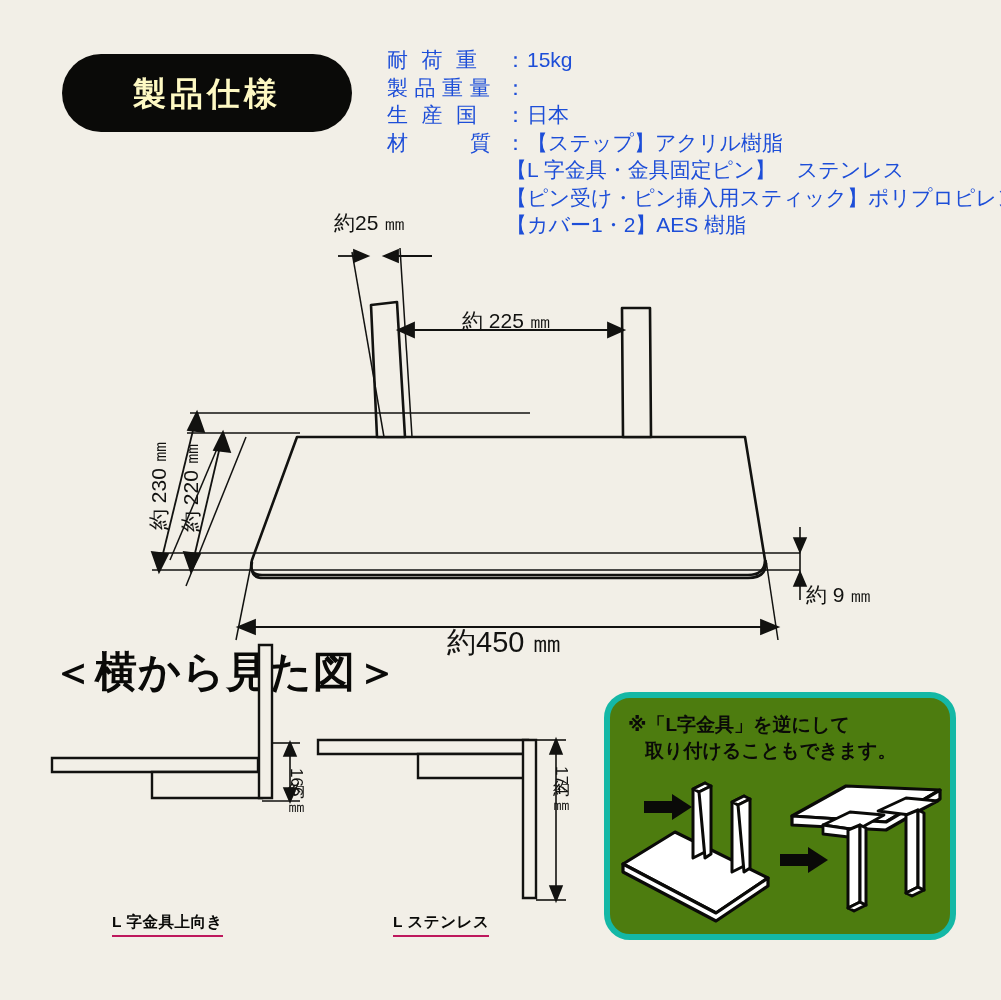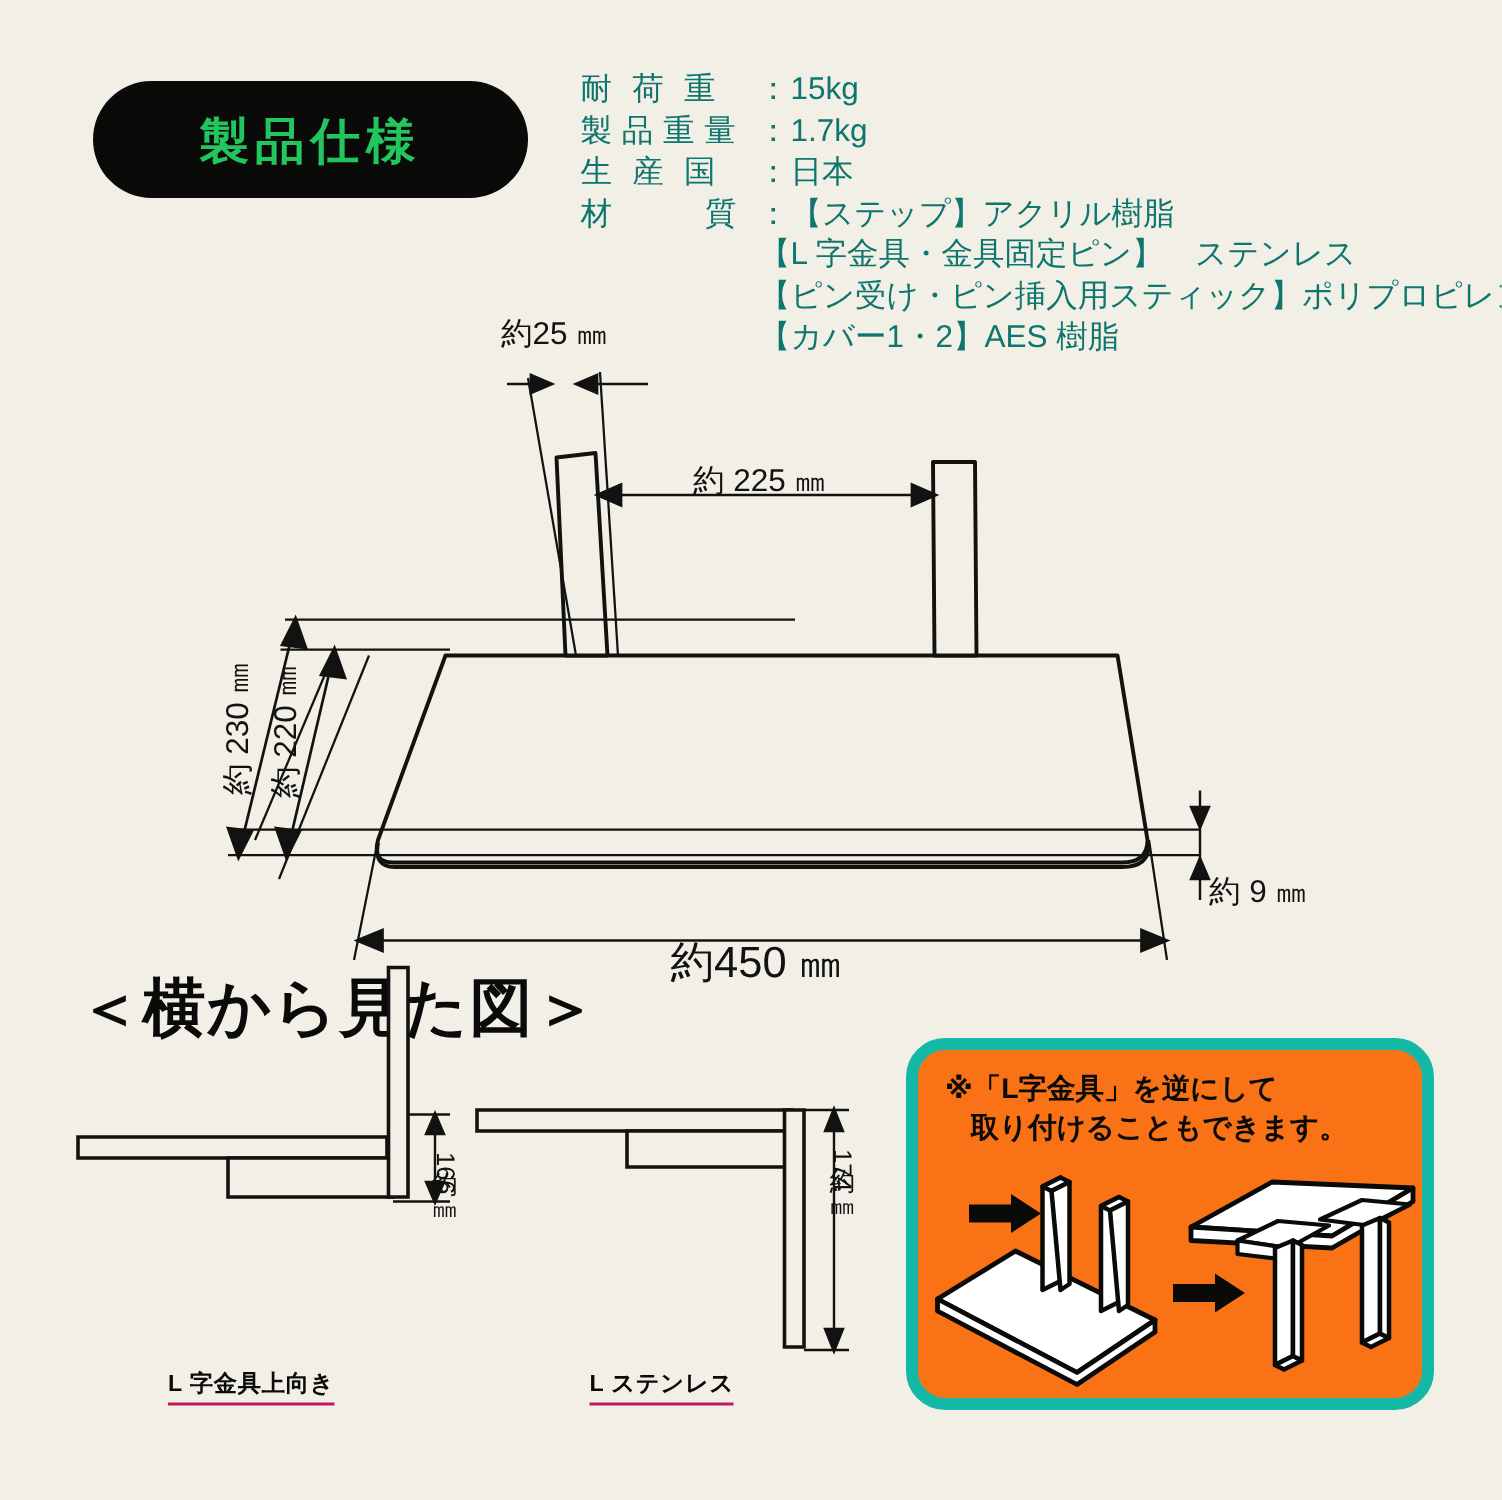--- a/index.html
+++ b/index.html
@@ -30,37 +30,37 @@
     top: 54px;
     width: 290px;
     height: 78px;
     background: #0A0A08;
     border-radius: 39px;
     display: flex;
     align-items: center;
     justify-content: center;
   }
   #title-pill .label {
-    color: #22c55e;
+    color: #fef9c3;
     font-size: 33px;
     font-weight: bold;
     letter-spacing: 4px;
     line-height: 1;
     white-space: nowrap;
   }
 
   
   #spec-list {
     position: absolute;
     left: 387px;
     top: 46px;
     width: 600px;
     font-size: 21px;
     line-height: 27.5px;
-    color: #0f766e;
+    color: #1d4ed8;
   }
   .spec-row {
     display: flex;
     align-items: flex-start;
     white-space: nowrap;
   }
   .spec-key {
     display: inline-block;
     width: 118px;
     flex: 0 0 118px;
@@ -126,22 +126,22 @@
     letter-spacing: 0.5px;
   }
 
   
   #note-box {
     position: absolute;
     left: 604px;
     top: 692px;
     width: 352px;
     height: 248px;
-    background: #f97316;
-    border: 8px solid #14b8a6;
+    background: #4d7c0f;
+    border: 6px solid #14b8a6;
     border-radius: 26px;
     box-sizing: border-box;
   }
   #note-text {
     position: absolute;
     left: 18px;
     top: 14px;
     width: 320px;
     font-size: 19px;
     font-weight: bold;
@@ -172,21 +172,20 @@
 
     <div class="spec-row">
       <span class="spec-key k-spread">耐荷重</span>
       <span class="spec-colon">：</span>
       <span class="spec-val">15kg</span>
     </div>
 
     <div class="spec-row">
       <span class="spec-key k-spread2">製品重量</span>
       <span class="spec-colon">：</span>
-      <span class="spec-val">1.7kg</span>
     </div>
 
     <div class="spec-row">
       <span class="spec-key k-spread">生産国</span>
       <span class="spec-colon">：</span>
       <span class="spec-val">日本</span>
     </div>
 
     <div class="spec-row">
       <span class="spec-key" style="letter-spacing:62px">材質</span>

